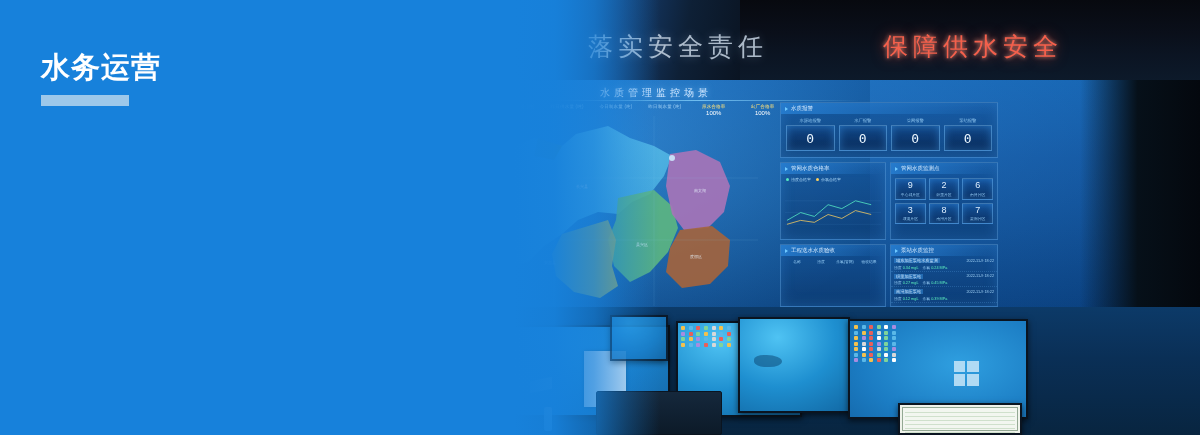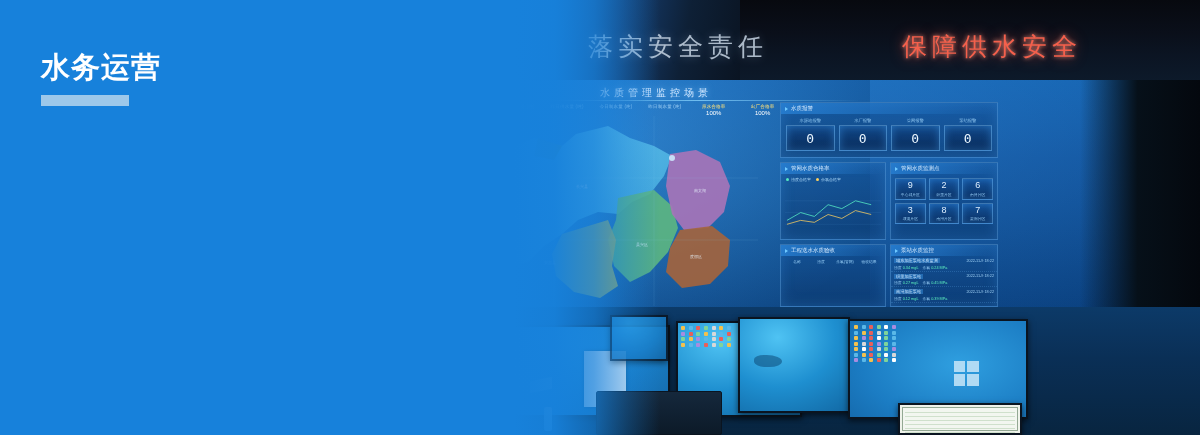--- a/index.html
+++ b/index.html
@@ -22,21 +22,21 @@
   
   .photo-top-blue {
     position:absolute; left:0; top:0; width:300px; height:86px;
     background:linear-gradient(100deg,#1b7ed6 0%,#1a6fc0 26%,#163f73 58%,#0e2036 80%,#0a1422 100%);
   }
   .banner-txt {
     position:absolute; top:30px; font-size:25px; letter-spacing:5px;
     font-family:"DejaVu Serif","Liberation Serif",serif; white-space:nowrap;
   }
   .banner-left  { left:148px; color:#c9d7e6; opacity:.85; text-shadow:0 0 10px rgba(150,180,215,.5); }
-  .banner-right { left:462px; color:#f4604c; text-shadow:0 0 14px rgba(240,70,50,.75),0 0 4px rgba(255,170,150,.9); }
+  .banner-right { left:443px; color:#f4604c; text-shadow:0 0 14px rgba(240,70,50,.75),0 0 4px rgba(255,170,150,.9); }
 
   
   .wall {
     position:absolute; left:0; right:0; top:80px; bottom:0;
     background:
       radial-gradient(150% 110% at 32% 10%, rgba(60,150,230,.50) 0%, rgba(16,70,135,0) 62%),
       linear-gradient(180deg,#0f5ba8 0%,#0d4d96 22%,#0b4384 55%,#093a72 100%);
   }
   
   .wall-map-bg {

